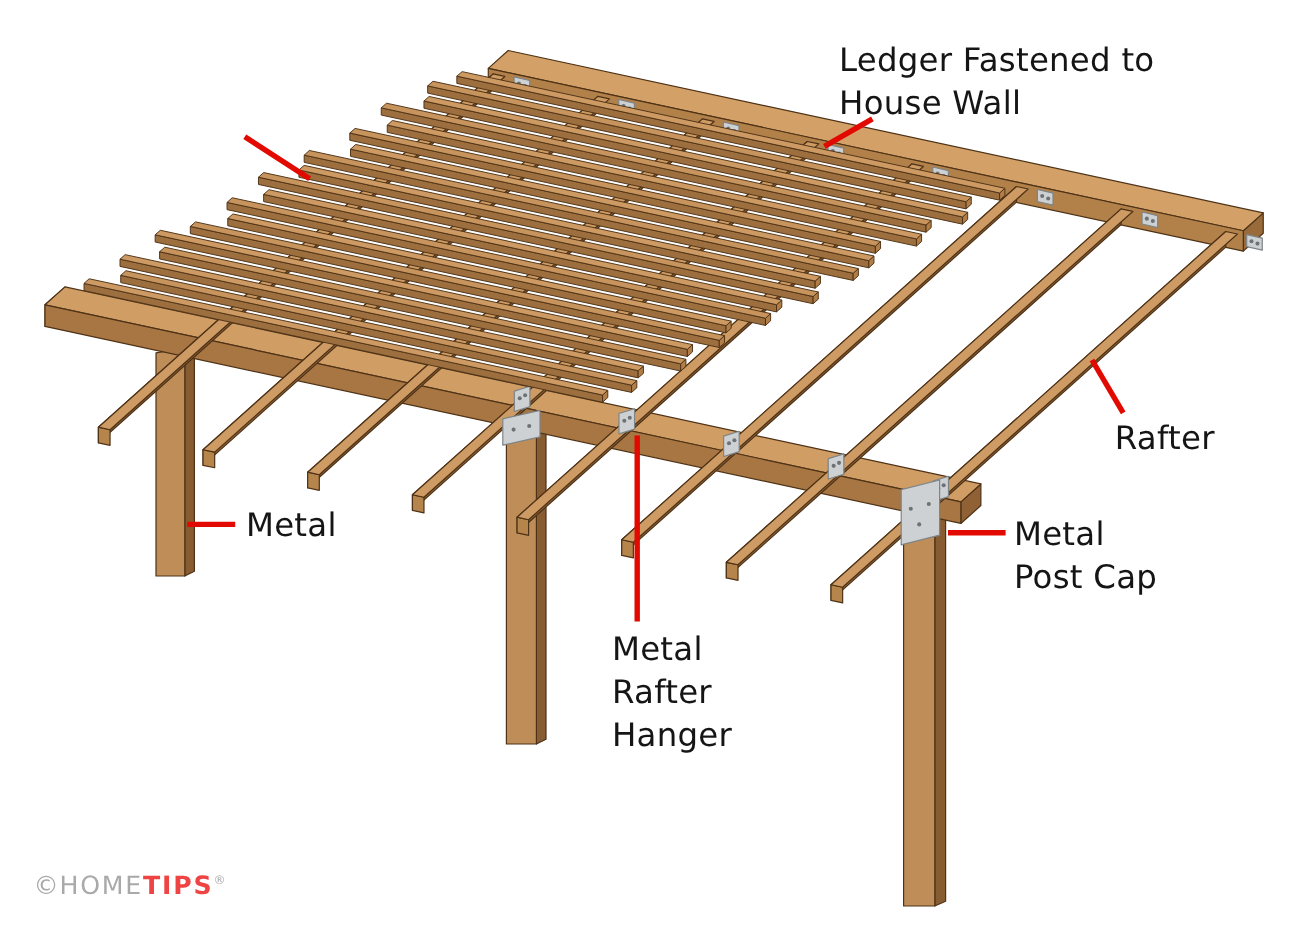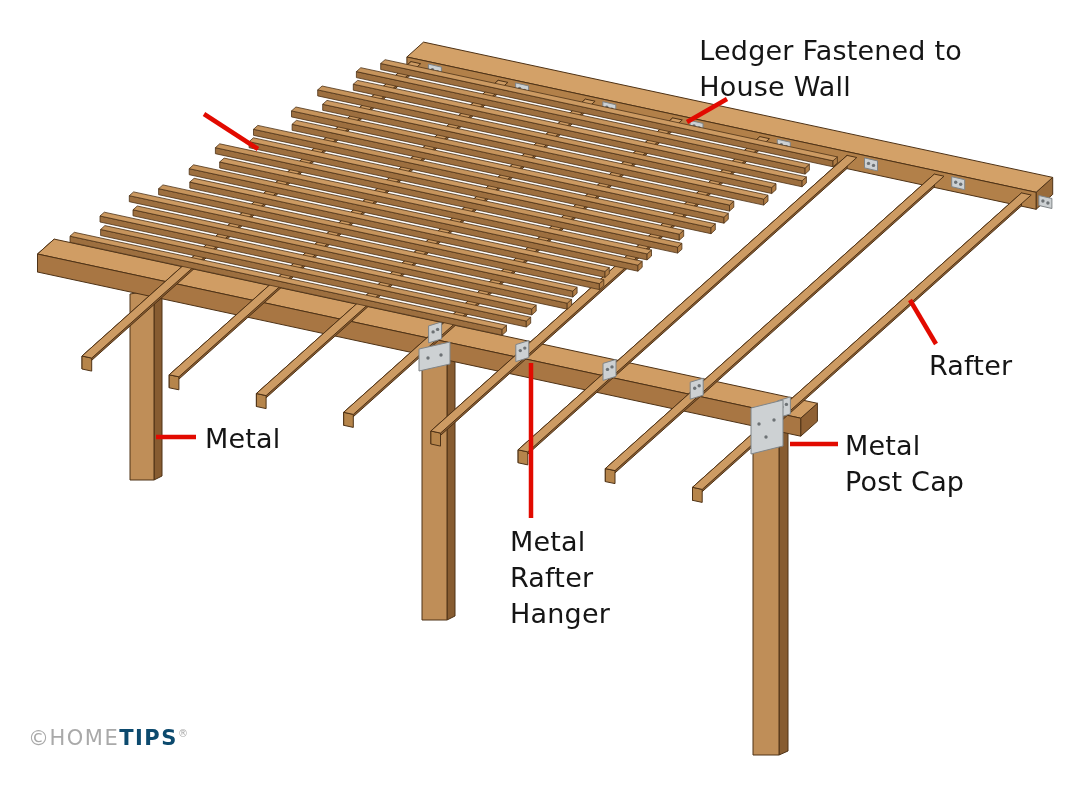--- a/index.html
+++ b/index.html
@@ -13,21 +13,21 @@
   .label {
     position:absolute; font-size:27px; line-height:1.33; color:#151515;
     white-space:pre-line; letter-spacing:0.2px;
   }
   .label.right { text-align:left; }
   .watermark {
     position:absolute; left:28px; top:726px; color:#a9a9a9;
     font-size:21px; letter-spacing:1.5px;
   }
   .watermark .copy { letter-spacing:0.5px; }
-  .watermark .bold { font-weight:bold; color:#0c4a6e;text-align:right; }
+  .watermark .bold { font-weight:bold; color:#ef4444;text-align:right; }
   .watermark .reg { font-size:10px; vertical-align:super; letter-spacing:0; }
 </style>
 </head>
 <body>
 
 <div class="stage">
 
   <svg id="scene" width="1080" height="786" viewBox="0 0 1080 786">
       <g>
         <polygon points="154.0,290.0 162.0,287.0 162.0,476.0 154.0,480.0" fill="#875c31" stroke="#4e3216" stroke-width="1" stroke-linejoin="round"></polygon>

